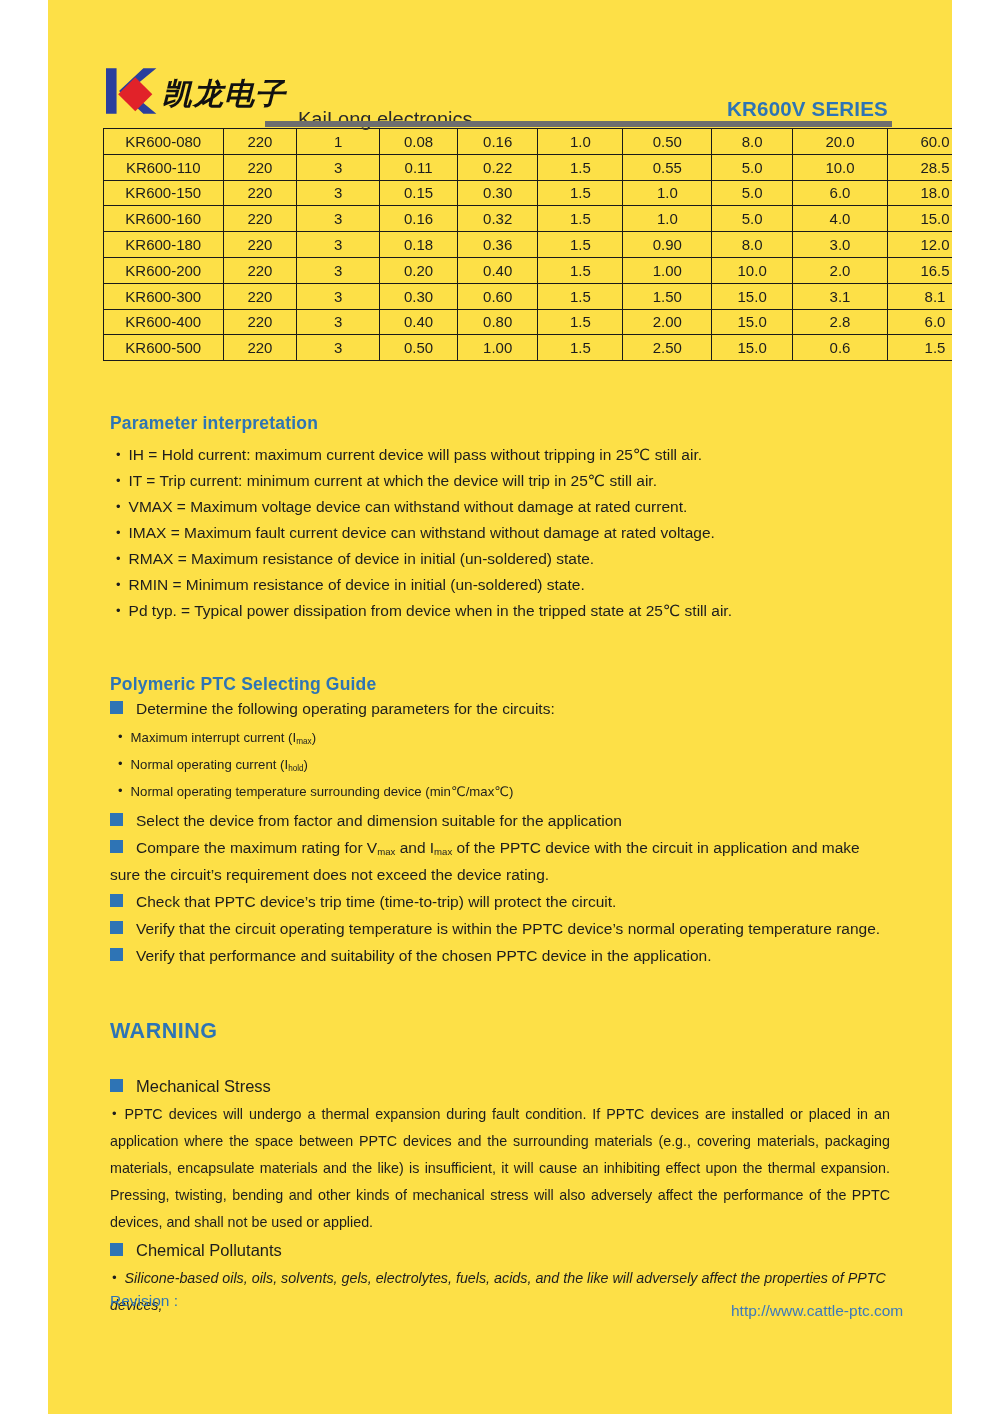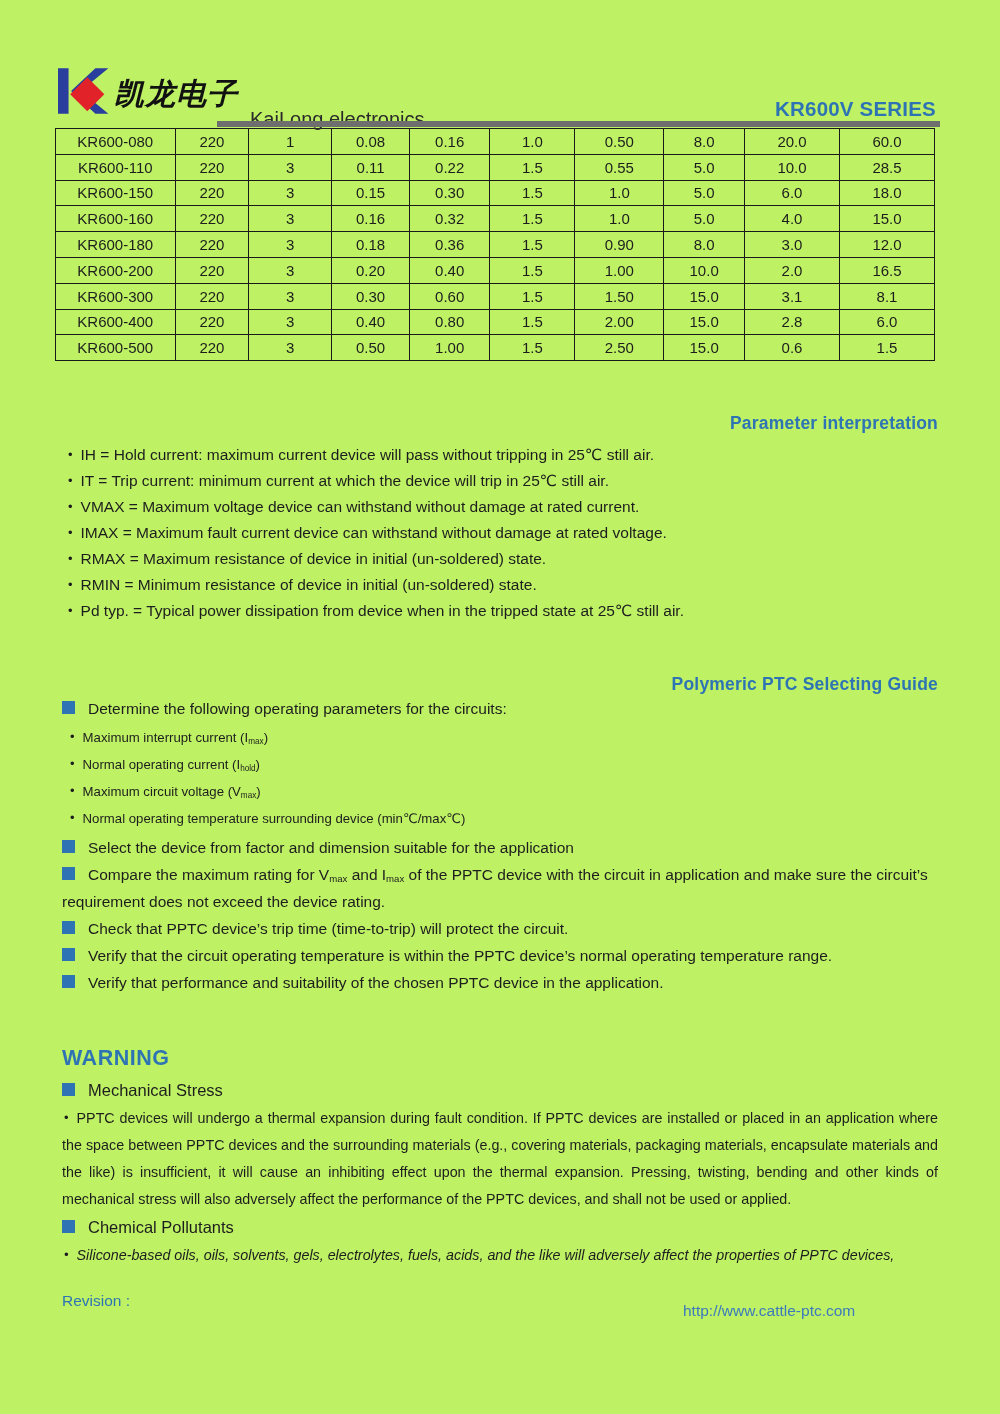--- a/index.html
+++ b/index.html
@@ -1,19 +1,19 @@
 <!DOCTYPE html>
 <html><head>
 <meta charset="utf-8">
 <style>
   * { margin:0; padding:0; box-sizing:border-box; }
   html,body { background:#ffffff; }
   .page {
-    position:relative; width:1000px; height:1414px; margin:0 auto;
-    background:#bef264; overflow:hidden;
+    position:relative; width:904px; height:1414px; margin:0 auto;
+    background:#fde047; overflow:hidden;
     font-family:"Liberation Sans","DejaVu Sans",sans-serif;
     color:#1d1d1d;
   }
   
   .hdr { position:relative; height:128px; }
   .logo-mark { position:absolute; left:58px; top:62px; width:52px; height:58px; }
   .brand-cn {
     position:absolute; left:114px; top:74px; width:132px;
     font-size:30px; font-weight:bold; font-style:italic; color:#111;
     letter-spacing:1px; white-space:nowrap;
@@ -22,35 +22,35 @@
   .series { position:absolute; right:64px; top:97px; font-size:20.5px; font-weight:bold; color:#2e74b5; letter-spacing:0.2px; }
   .hdr-rule { position:absolute; left:217px; right:60px; top:121px; height:6px; background:#6e6e6e; }
   
   table.spec { border-collapse:collapse; margin-left:55px; width:880px; table-layout:fixed; }
   table.spec td {
     border:1.6px solid #1a1a1a; text-align:center; font-size:15px;
     height:25.8px; padding:0 2px; white-space:nowrap; overflow:hidden;
   }
   
   .content { padding:0 62px; }
-  h2.sec { font-size:17.5px; font-weight:bold; color:#2e74b5; letter-spacing:0.2px;text-align:right; }
+  h2.sec { font-size:17.5px; font-weight:bold; color:#2e74b5; letter-spacing:0.2px; }
   h1.warn { font-size:21.5px; font-weight:bold; color:#2e74b5; letter-spacing:0.5px; }
   .sec-params { margin-top:52px; }
   .sec-params h2 { margin-bottom:8px; }
   .p-line { font-size:15.5px; line-height:26px; padding-left:4px; }
   .dot { display:inline-block; margin:0 8px 0 2px; font-size:13px; vertical-align:1px; color:#1d1d1d; }
   .sec-guide { margin-top:50px; }
   .sec-guide h2 { margin-bottom:0; }
   .g-line { font-size:15.5px; line-height:27px; }
   .sq { display:inline-block; width:13px; height:13px; background:#2e74b5; margin-right:13px; }
   .sub-list { margin:2px 0 2px 6px; }
   .s-line { font-size:13.2px; line-height:26px; }
   sub { font-size:0.62em; vertical-align:-2px; line-height:0; }
   .sec-warning { margin-top:50px; }
-  .sec-warning h1 { margin-bottom:5px; }
+  .sec-warning h1 { margin-bottom:28px; }
   .w-title { font-size:16.5px; line-height:28px; }
   .w-para { font-size:14.3px; line-height:27px; text-align:justify; }
   .w-para-single { font-size:14.3px; line-height:27px;font-style:italic; }
   
   .footer-rev { position:absolute; left:62px; top:1292px; font-size:15.5px; color:#2e74b5; }
   .footer-url { position:absolute; left:683px; top:1302px; font-size:15.5px; color:#3c79bd; text-decoration:none; }
 </style>
 </head>
 <body>
 
@@ -211,21 +211,20 @@
     <section class="sec-guide">
       <h2 class="sec">Polymeric PTC Selecting Guide</h2>
 
       <div class="g-line">
         <span class="sq"></span><span>Determine the following operating parameters for the circuits:</span>
       </div>
 
       <div class="sub-list">
           <div class="s-line"><span class="dot">•</span><span>Maximum interrupt current (I</span><sub>max</sub><span>)</span></div>
           <div class="s-line"><span class="dot">•</span><span>Normal operating current (I</span><sub>hold</sub><span>)</span></div>
-          <div class="s-line"><span class="dot">•</span><span>Maximum circuit voltage (V</span><sub>max</sub><span>)</span></div>
           <div class="s-line"><span class="dot">•</span><span>Normal operating temperature surrounding device (min℃/max℃)</span></div>
         </div>
 
       <div class="g-line">
         <span class="sq"></span><span>Select the device from factor and dimension suitable for the application</span>
       </div>
 
       <div class="g-line">
         <span class="sq"></span><span>Compare the maximum rating for V</span><sub>max</sub><span> and I</span><sub>max</sub><span> of the PPTC device with the circuit in application and make sure the circuit’s requirement does not exceed the device rating.</span>
       </div>

